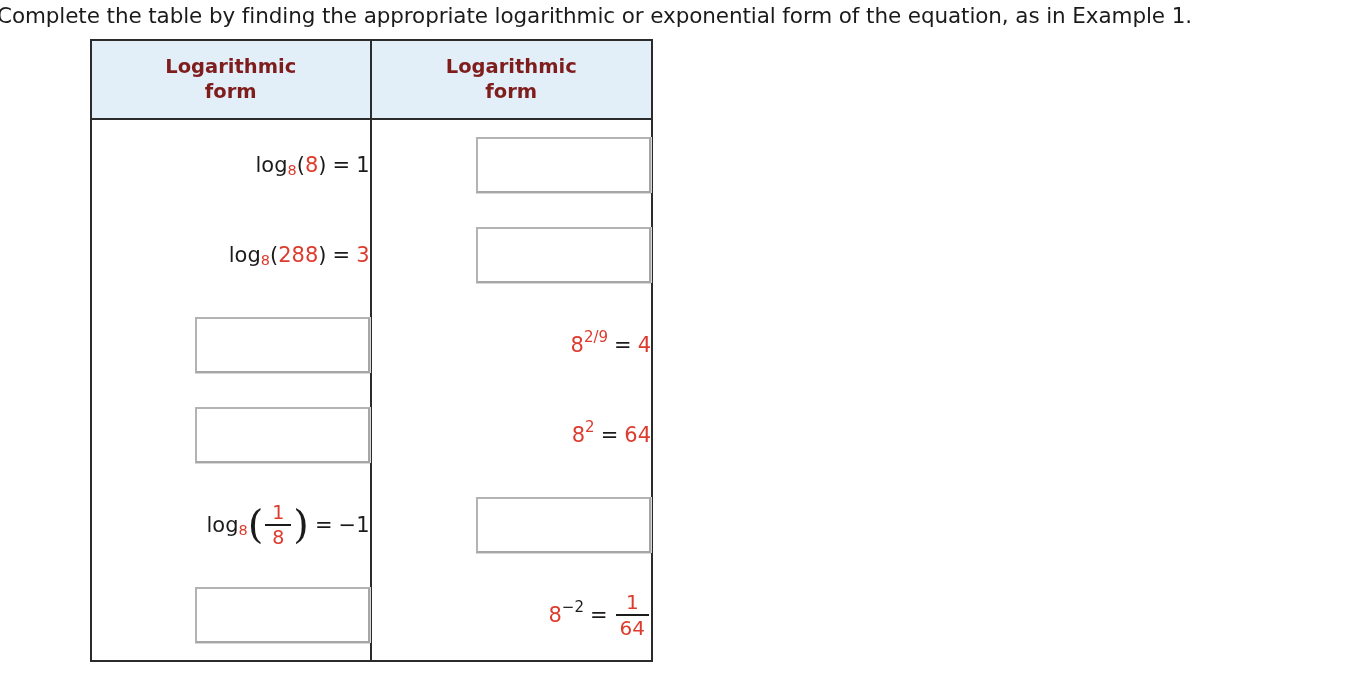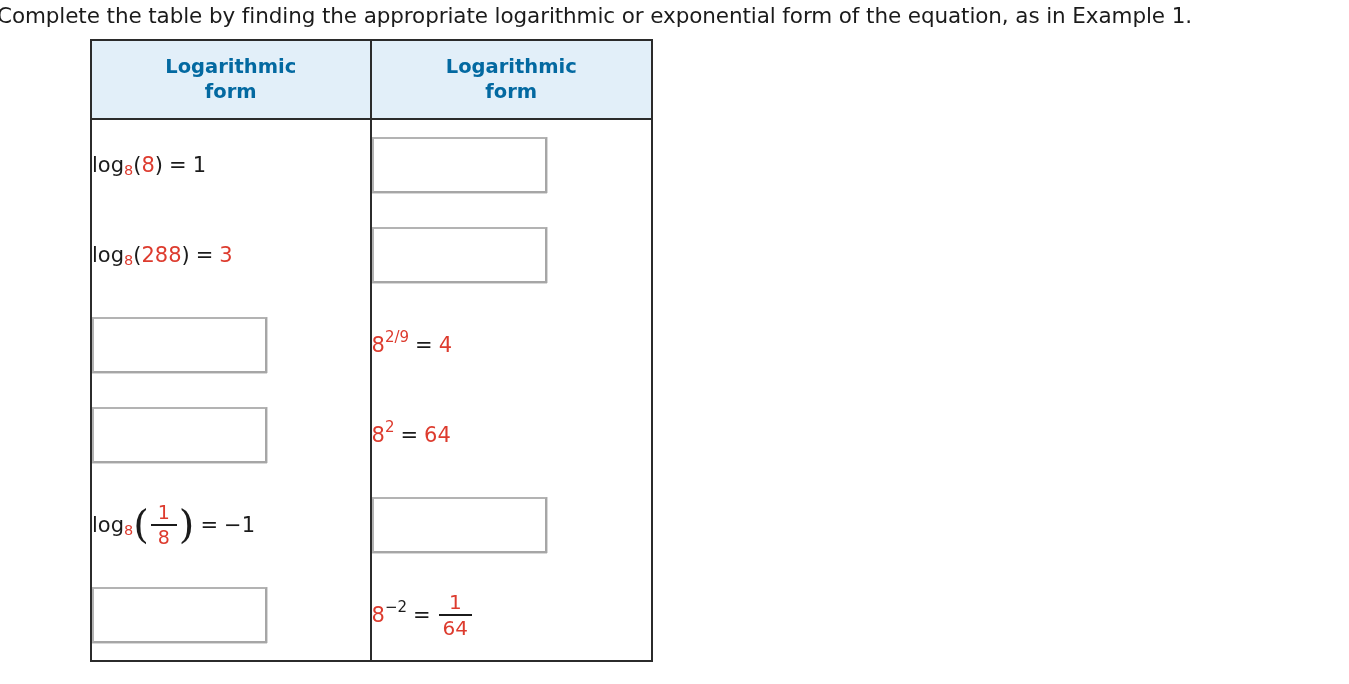--- a/index.html
+++ b/index.html
@@ -44,32 +44,32 @@
     border-bottom: 2px solid #2b2b2b;
   }
   .th {
     flex: 0 0 50%;
     box-sizing: border-box;
     text-align: center;
     font-weight: bold;
     font-size: 19.5px;
     line-height: 25px;
     padding: 13px 4px 14px;
-    color: #0369a1;
+    color: #7f1d1d;
   }
   .th.left { border-right: 2px solid #2b2b2b; }
 
   .tbody { display: block; }
   .row { display: flex; }
   .cell {
     flex: 0 0 50%;
     box-sizing: border-box;
     display: flex;
     align-items: center;
-    justify-content: flex-start;
+    justify-content: flex-end;
     min-height: 90px;
     padding: 4px 0;
     position: relative;
   }
   .cell.left { border-right: 2px solid #2b2b2b; }
 
   
   .answer-box {
     width: 175px;
     height: 56px;

